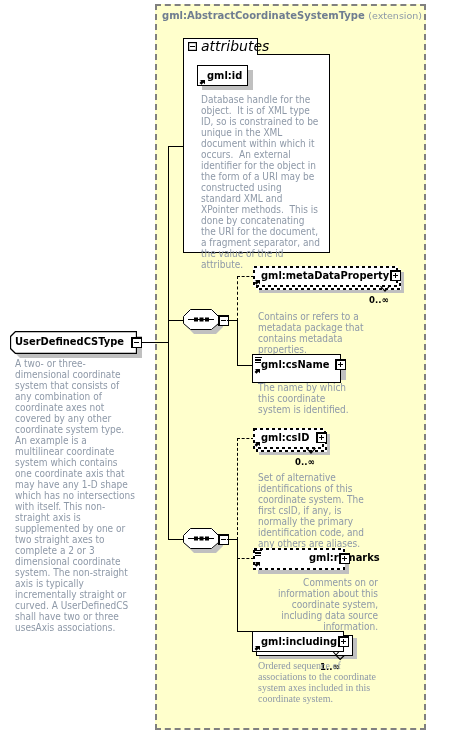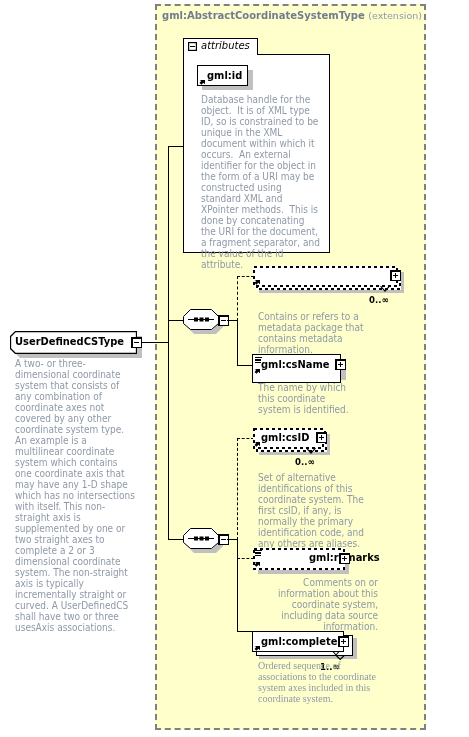--- a/index.html
+++ b/index.html
@@ -13,21 +13,21 @@
   #ext-title{left:162px;top:10px;font-size:10px;font-weight:bold;color:#6f7d90;
              white-space:nowrap;line-height:12px;}
   #ext-title .suffix{font-weight:normal;font-size:9.5px;color:#8d99a8;}
 
   
   #attr-panel{left:183px;top:54px;width:147px;height:199px;
               background:#fff;border:1px solid #000;box-sizing:border-box;}
   #attr-tab{left:183px;top:38px;width:75px;height:17px;
             background:#fff;border:1px solid #000;border-bottom:none;box-sizing:border-box;}
   #attr-minus{position:absolute;left:188px;top:42px;}
-  #attr-label{left:201px;top:40px;font-size:10px;font-style:italic;color:#000;line-height:12px;text-align:center;}
+  #attr-label{left:201px;top:40px;font-size:14px;font-style:italic;color:#000;line-height:12px;text-align:center;}
 
   
   .ebox{position:absolute;background:#fff;box-sizing:border-box;}
   .lbl{position:absolute;font-size:11px;font-weight:bold;color:#000;
        white-space:nowrap;font-stretch:condensed;line-height:13px;}
 
   .shadow{position:absolute;background:#c0c0c0;}
 
   
   .pm{position:absolute;width:11px;height:11px;line-height:0;}
@@ -161,32 +161,33 @@
 </div>
 <div class="abs ebox" style="left:253px;top:266px;width:145px;height:21px;">
   <svg class="abs" style="left:0;top:0;" width="145" height="21" viewBox="0 0 145 21">
     <rect x="1" y="1" width="143" height="19" fill="#fff" stroke="#000" stroke-width="2" stroke-dasharray="3 3"></rect>
     </svg>
   <span class="abs arrow-ic" style="left:1px;top:14px;">
     <svg width="6" height="6" viewBox="0 0 7 7">
         <path d="M7 0 L7 5 L5 3.2 L3 5.6 L0.6 3.6 L2.6 1.3 L0.8 0 Z" fill="#000"></path>
       </svg>
   </span>
+  <span class="lbl" style="left:8px;top:3px;">gml:metaDataProperty</span>
 </div>
 <svg class="abs pm" style="left:390px;top:270px;" width="11" height="11" viewBox="0 0 11 11" shape-rendering="crispEdges">
   <rect x="0" y="0" width="11" height="11" fill="#000"></rect>
   <rect x="1.5" y="1.5" width="8" height="8" fill="#fff"></rect>
   <rect x="3" y="5" width="5" height="1" fill="#000"></rect>
     <rect x="5" y="3" width="1" height="5" fill="#000"></rect>
   </svg>
 <svg class="abs" style="left:377px;top:284px;" width="14" height="10" viewBox="0 0 14 10">
   <path d="M3.5 2.2 L8 7.2 L12.5 2.2" fill="none" stroke="#000" stroke-width="1.1"></path>
   </svg>
 <div class="occ" style="left:369px;top:294px;">0..∞</div>
-<div class="doc" style="left:258px;top:311px;width:135px;">Contains or refers to a metadata package that contains metadata information.</div>
+<div class="doc" style="left:258px;top:311px;width:135px;">Contains or refers to a metadata package that contains metadata properties.</div>
 
 <div class="abs shadow" style="left:257px;top:359px;width:89px;height:21px;"></div>
 <div class="abs ebox" style="left:252px;top:354px;width:89px;height:29px;border:1.5px solid #000;">
   <span class="abs doc-ic" style="left:2px;top:2px;">
     <svg width="7" height="6" viewBox="0 0 7 6" shape-rendering="crispEdges">
       <rect x="0" y="0" width="7" height="1.2" fill="#000"></rect>
       <rect x="0" y="2.4" width="5.5" height="1.2" fill="#000"></rect>
       <rect x="0" y="4.8" width="5.5" height="1.2" fill="#000"></rect>
       </svg>
   </span>
@@ -262,21 +263,21 @@
 <div class="doc" style="left:258px;top:577px;width:120px;text-align:right;">Comments on or information about this coordinate system, including data source information.</div>
 
 <div class="abs shadow" style="left:259px;top:638px;width:98px;height:21px;"></div>
 <div class="abs ebox" style="left:256px;top:635px;width:97px;height:21px;border:1.5px solid #000;"></div>
 <div class="abs ebox" style="left:252px;top:631px;width:92px;height:21px;border:1.5px solid #000;">
   <span class="abs arrow-ic" style="left:1px;top:14px;">
     <svg width="6" height="6" viewBox="0 0 7 7">
         <path d="M7 0 L7 5 L5 3.2 L3 5.6 L0.6 3.6 L2.6 1.3 L0.8 0 Z" fill="#000"></path>
       </svg>
   </span>
-  <span class="lbl" style="left:8px;top:3px;">gml:complete</span>
+  <span class="lbl" style="left:8px;top:3px;">gml:including</span>
 </div>
 <svg class="abs pm" style="left:338px;top:636px;" width="11" height="11" viewBox="0 0 11 11" shape-rendering="crispEdges">
   <rect x="0" y="0" width="11" height="11" fill="#000"></rect>
   <rect x="1.5" y="1.5" width="8" height="8" fill="#fff"></rect>
   <rect x="3" y="5" width="5" height="1" fill="#000"></rect>
     <rect x="5" y="3" width="1" height="5" fill="#000"></rect>
   </svg>
 <svg class="abs" style="left:329px;top:648px;" width="18" height="14" viewBox="0 0 18 14">
   <path d="M4 3.5 L7 7 L10 3.5" fill="none" stroke="#000" stroke-width="1.1"></path>
   <path d="M7.2 7.5 L11.2 11.5 L15.2 7.5" fill="none" stroke="#000" stroke-width="1.1"></path>

